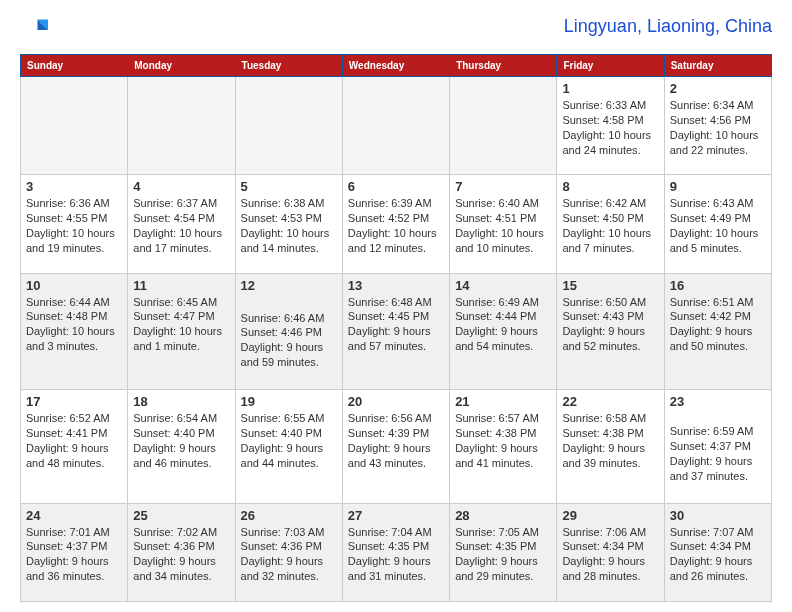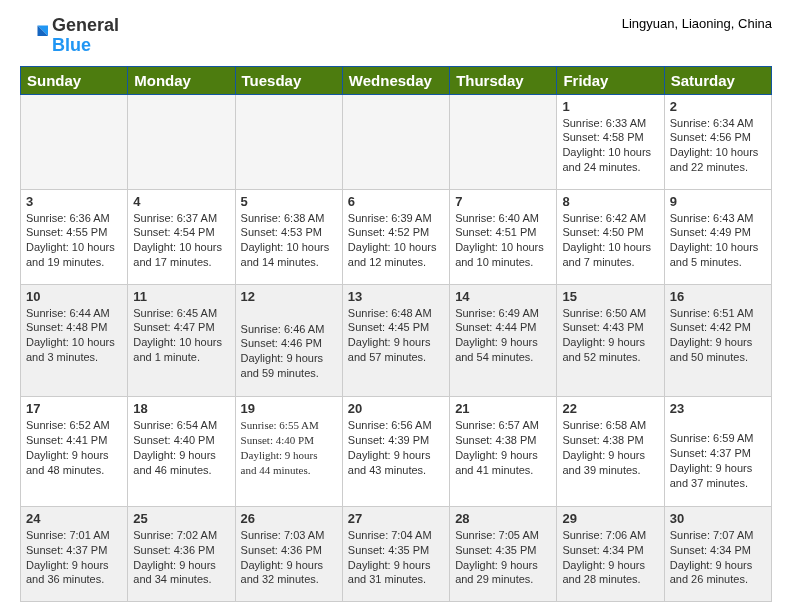--- a/index.html
+++ b/index.html
@@ -41,36 +41,36 @@
     }
     .title-block {
       text-align: right;
     }
     .title-month {
       font-size: 32px;
       font-weight: bold;
       color: #333;
     }
     .title-location {
-      font-size: 13px;
-      color: #000000;
+      font-size: 18px;
+      color: #1d4ed8;
     }
     .calendar {
       flex: 1;
       border: 1px solid #ccc;
       border-collapse: collapse;
       width: 100%;
       table-layout: fixed;
     }
     .calendar th {
-      background: #4d7c0f;
+      background: #b91c1c;
       color: #fff;
       text-align: left;
       padding: 5px 6px;
-      font-size: 15px;
+      font-size: 10px;
       border: 1px solid #1255a0;
       margin-top: 8px;
     }
     .calendar td {
       vertical-align: top;
       border: 1px solid #ccc;
       padding: 4px 5px;
       font-size: 10px;
       color: #333;
       background: #fff;
@@ -98,24 +98,20 @@
 </head>
 <body>
 
 <div class="page">
   <div class="header">
     <div class="logo">
       <svg class="logo-icon" viewBox="0 0 32 32">
         <polygon points="20,4 32,4 32,16" fill="#2196F3"></polygon>
         <polygon points="20,4 32,16 20,16" fill="#1565C0"></polygon>
       </svg>
-      <div class="logo-text">
-        <span class="logo-general">General</span><br>
-        <span class="logo-blue">Blue</span>
-      </div>
     </div>
     <div class="title-block">
       <div class="title-location">Lingyuan, Liaoning, China</div>
     </div>
   </div>
 
   <table class="calendar">
     <thead>
       <tr>
       <th>Sunday</th>
@@ -261,21 +257,21 @@
           </td>
           <td>
             <span class="day-num">18</span>
             <div class="day-detail" style="white-space: pre-line;">Sunrise: 6:54 AM
 Sunset: 4:40 PM
 Daylight: 9 hours
 and 46 minutes.</div>
           </td>
           <td>
             <span class="day-num">19</span>
-            <div class="day-detail" style="white-space: pre-line; font-family: Liberation Serif, serif;">Sunrise: 6:55 AM
+            <div class="day-detail" style="white-space: pre-line;">Sunrise: 6:55 AM
 Sunset: 4:40 PM
 Daylight: 9 hours
 and 44 minutes.</div>
           </td>
           <td>
             <span class="day-num">20</span>
             <div class="day-detail" style="white-space: pre-line;">Sunrise: 6:56 AM
 Sunset: 4:39 PM
 Daylight: 9 hours
 and 43 minutes.</div>

